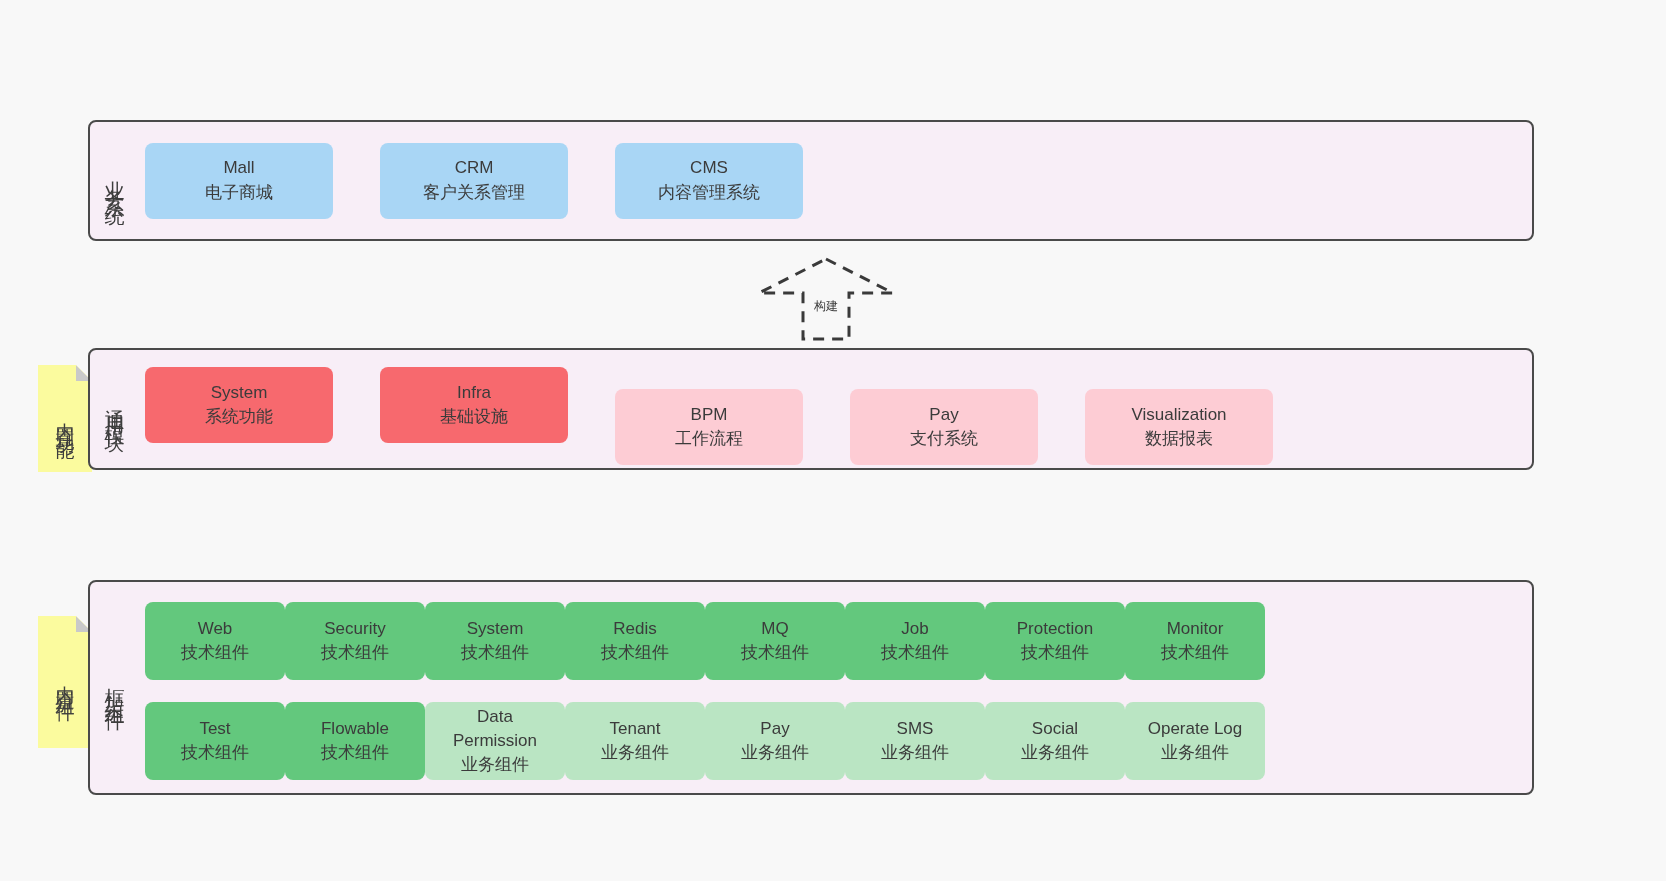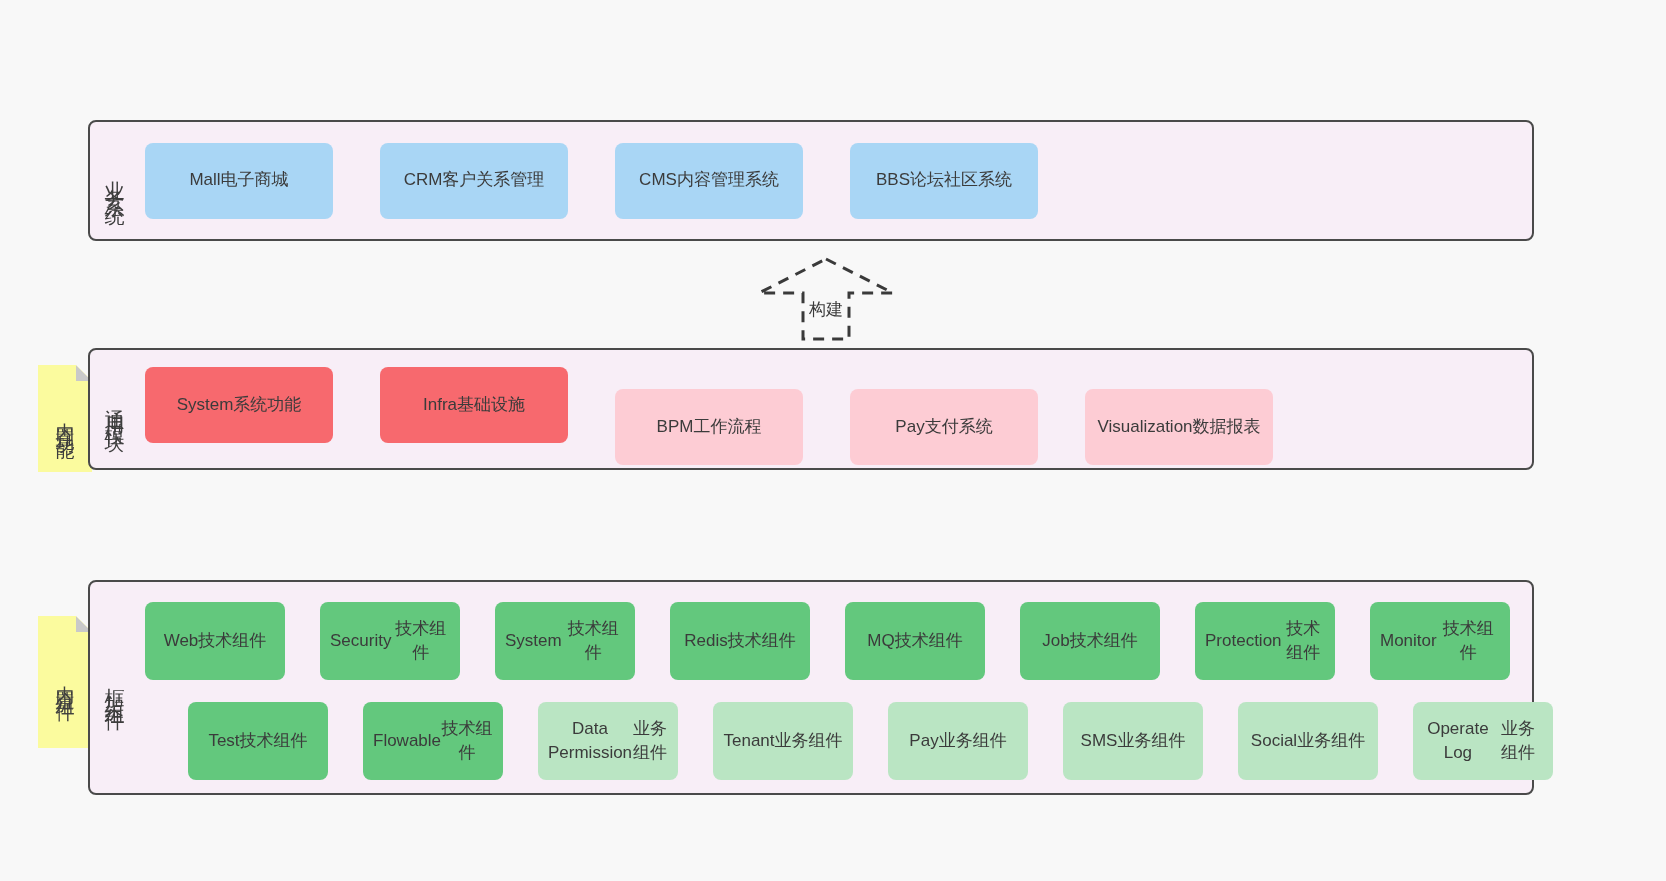--- a/index.html
+++ b/index.html
@@ -12,23 +12,23 @@
     background:var(--container_bg,#f8eef7);
     border:2px solid var(--border,#4a4a4a);border-radius:8px;
   }
   .panel-label{
     position:absolute;left:12px;top:50%;transform:translateY(-50%);
     writing-mode:vertical-rl;text-orientation:upright;
     font-size:20px;letter-spacing:8px;color:#3d3d3d;white-space:nowrap;
   }
   .row{position:absolute;left:55px;display:flex;}
   .row-wide{gap:47px;top:50%;transform:translateY(-50%);}
-  .row-comp{gap:35px;}
+  .row-comp{}
   .box{
-    border-radius:8px;display:flex;flex-direction:row;align-items:center;
+    border-radius:8px;display:flex;flex-direction:column;align-items:center;
     justify-content:center;text-align:center;font-size:17px;line-height:1.42;
     box-sizing:border-box;padding:4px 10px;
   }
   .row-wide .box{width:188px;height:76px;}
   .row-comp .box{width:140px;height:78px;}
   .blue{background:var(--blue,#a9d6f5);}
   .red{background:var(--red,#f7696e);margin-top:14px;}
   .pink{background:var(--pink,#fdccd4);margin-top:36px;}
   .gdark{background:var(--green_dark,#63c87d);}
   .glight{background:var(--green_light,#bae5c3);}
@@ -42,21 +42,21 @@
     clip-path:polygon(0 0,100% 100%,0 100%);
   }
   .note-text{
     writing-mode:vertical-rl;text-orientation:upright;
     font-size:19px;letter-spacing:6px;color:#3d3d3d;white-space:nowrap;
   }
   .arrow{position:absolute;width:140px;height:86px;}
   .arrow svg{position:absolute;left:0;top:0;}
   .arrow-label{
     position:absolute;left:50%;top:42px;transform:translateX(-50%);
-    font-size:17px;background:#f8f8f8;padding:0 3px;white-space:nowrap;
+    font-size:12px;background:#f8f8f8;padding:0 3px;white-space:nowrap;
   }
 </style>
 </head>
 <body>
 
 <div class="canvas">
 
   <div class="note" style="top:365px;height:107px;">
     <div class="fold"></div>
     <div class="note-text">内置功能</div>
@@ -74,24 +74,20 @@
         <div>Mall</div>
         <div>电子商城</div>
       </div>
       <div class="box blue">
         <div>CRM</div>
         <div>客户关系管理</div>
       </div>
       <div class="box blue">
         <div>CMS</div>
         <div>内容管理系统</div>
-      </div>
-      <div class="box blue">
-        <div>BBS</div>
-        <div>论坛社区系统</div>
       </div>
     </div>
   </div>
 
   <div class="arrow" style="left:756px;top:256px;">
     <svg width="140" height="86" viewBox="0 0 140 86">
       <path d="M70 3 L137 37 L93 37 L93 83 L47 83 L47 37 L3 37 Z" fill="none" stroke="#3a3a3a" stroke-width="3" stroke-dasharray="11 8" stroke-linecap="butt"></path>
     </svg>
     <div class="arrow-label">构建</div>
   </div>
@@ -154,21 +150,21 @@
       <div class="box gdark">
         <div>Protection</div>
         <div>技术组件</div>
       </div>
       <div class="box gdark">
         <div>Monitor</div>
         <div>技术组件</div>
       </div>
     </div>
 
-    <div class="row row-comp" style="top:120px;margin-left:43px;">
+    <div class="row row-comp" style="top:120px;">
       <div class="box gdark">
         <div>Test</div>
         <div>技术组件</div>
       </div>
       <div class="box gdark">
         <div>Flowable</div>
         <div>技术组件</div>
       </div>
       <div class="box glight">
         <div>Data Permission</div>

